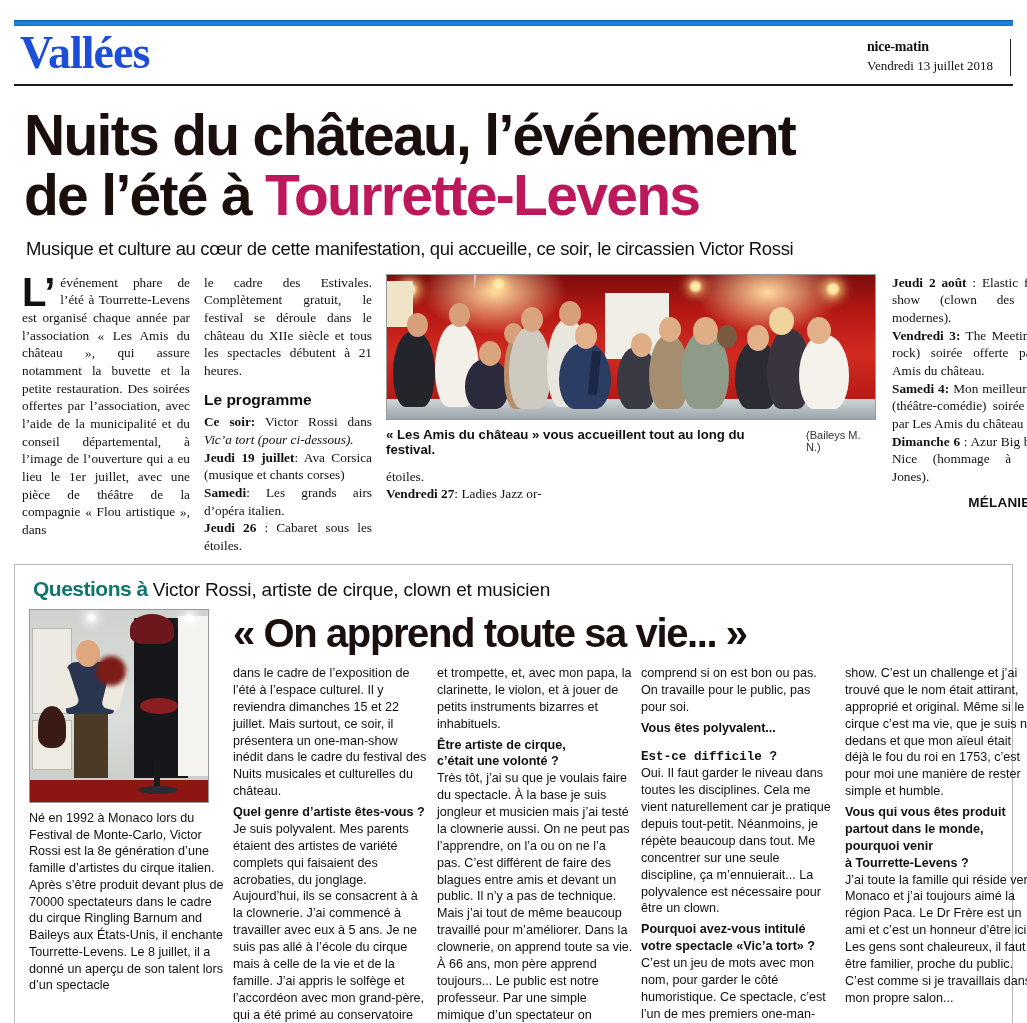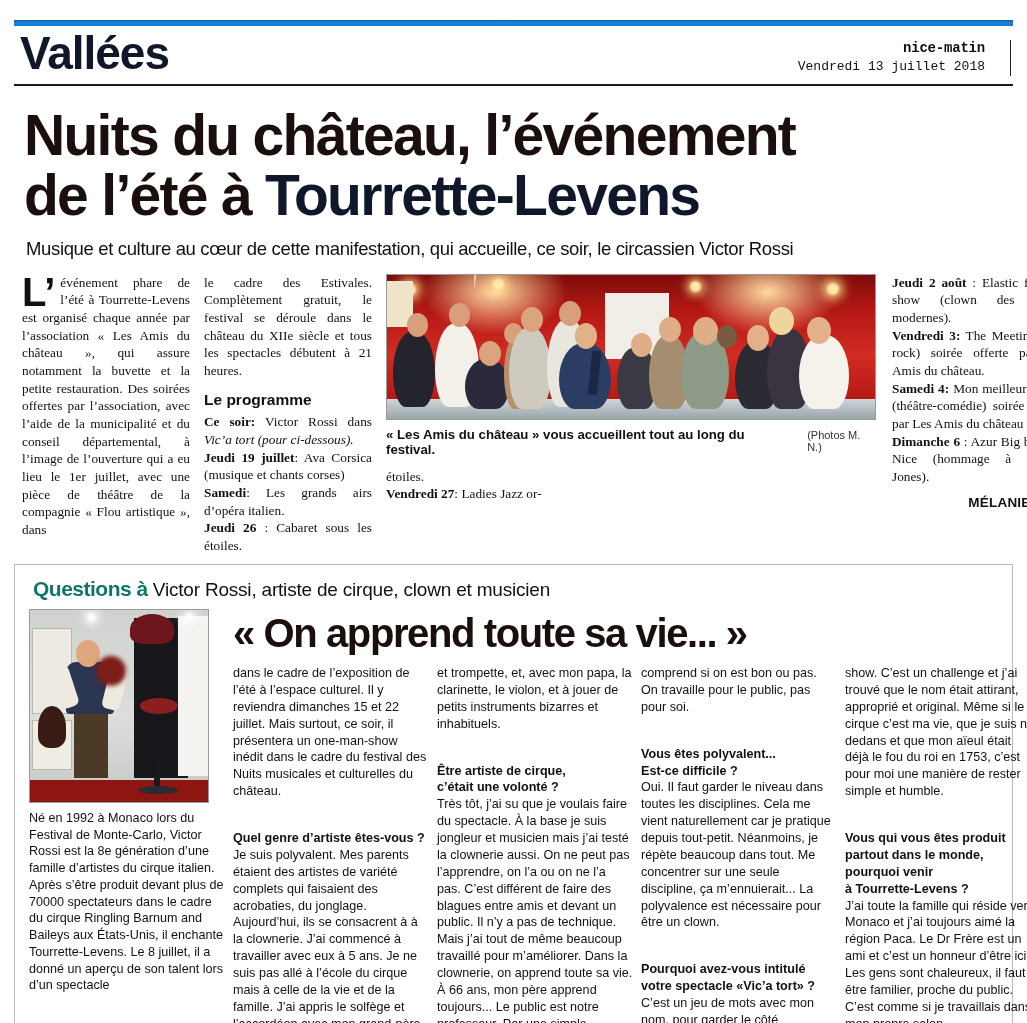--- a/index.html
+++ b/index.html
@@ -13,36 +13,36 @@
   }
   .page { position:relative; width:1027px; height:1023px; padding:0 14px; }
 
   
   .rule-top { height:6px; background:#1a7fd4; margin-top:20px;
               background:linear-gradient(180deg,#0d5fa8 0%,#1f86dd 45%,#1576c9 100%); }
   .rule-top-gap { position:absolute; left:460px; top:20px; width:8px; height:6px; background:#fff; }
   .masthead { display:flex; align-items:flex-end; justify-content:space-between;
               padding:4px 2px 6px 6px; }
   .masthead-title {
-    font-family:Liberation Sans, sans-serif;
+    font-family:Liberation Serif, serif;
     font-weight:700; font-size:46px; letter-spacing:-1px;
-    line-height:1.0; color:#0f172a;
+    line-height:1.0; color:#1d4ed8;
   }
-  .masthead-right { text-align:right; font-family:Liberation Mono, monospace;
-                    border-right:1.5px solid #222; padding-right:25px; padding-bottom:2px; }
+  .masthead-right { font-family:Liberation Serif, serif;
+                    border-right:1.5px solid #222; padding-right:17px; padding-bottom:2px; }
   .masthead-right .brand { font-weight:700; font-size:14px; letter-spacing:-0.2px; color:#111; }
   .masthead-right .date { font-size:13px; color:#111; margin-top:3px; }
   .rule-under { height:2px; background:#1a1a1a; margin-top:2px; }
 
   
   .headline { font-family:"Liberation Sans", sans-serif;
               font-weight:700; font-size:57px; line-height:0.98;
               letter-spacing:-1.7px; color:#1a0f0c; margin:22px 0 0 10px; }
   .headline .l2 { display:block; margin-top:4px; }
-  .headline .hl-blue { color:#0f172a; }
+  .headline .hl-blue { color:#be185d; }
   .standfirst { font-family:"Liberation Sans", sans-serif;
                 font-size:18.5px; color:#111; margin:14px 0 0 12px; letter-spacing:-0.35px; }
 
   
   .article { display:grid; grid-template-columns:168px 168px 492px 174px;
              gap:0 14px; margin:14px 0 0 8px; }
   .col { font-size:13.3px; line-height:1.33; text-align:justify; hyphens:auto; }
   .col p { margin:0; }
   .dropcap::first-letter {
     float:left; font-family:"Liberation Sans", sans-serif; font-weight:700;
@@ -74,21 +74,21 @@
   .q-body { display:grid; grid-template-columns:196px 196px 196px 196px 191px; gap:0 8px; }
   .q-quote { font-family:"Liberation Sans", sans-serif; font-weight:700;
              font-size:40px; letter-spacing:-1.4px; color:#1a0f0c; line-height:1;
              margin:4px 0 12px 0; }
   .photo-q { width:180px; height:194px; border:1px solid #999; overflow:hidden; position:relative;
              background:#2b2b33; }
   .q-cap { font-family:"Liberation Sans", sans-serif; font-size:12.6px; line-height:1.33;
            margin-top:7px; color:#111; }
   .qcol { font-family:"Liberation Sans", sans-serif; font-size:12.6px; line-height:1.34; color:#111; }
   .qcol p { margin:0 0 0 0; }
-  .qcol .qq { font-weight:700; margin-top:30px; }
+  .qcol .qq { font-weight:700; margin-top:4px; }
   .qcol .qa { margin-top:0; }
 
   
   .ph-bg { position:absolute; inset:0; }
   .ph-fig { position:absolute; border-radius:46% 46% 30% 30% / 55% 55% 45% 45%; }
   .ph-head { position:absolute; border-radius:50%; }
   .sp { position:absolute; border-radius:50%; filter:blur(1px); }
 </style>
 </head>
 <body>
@@ -171,21 +171,21 @@
           <div class="ph-head" style="left:360px;top:50px;width:22px;height:26px;background:#e2b089;"></div>
           <div class="ph-fig" style="left:380px;top:54px;width:44px;height:80px;background:#3a3440;"></div>
           <div class="ph-head" style="left:382px;top:32px;width:25px;height:28px;background:#efd59c;"></div>
           <div class="ph-fig" style="left:412px;top:60px;width:50px;height:74px;background:#f4f2ea;"></div>
           <div class="ph-head" style="left:420px;top:42px;width:24px;height:27px;background:#e2b089;"></div>
         </div>
       </div>
 
       <div class="photo-caption">
         <span>« Les Amis du château » vous accueillent tout au long du festival.</span>
-        <span class="photo-credit">(Photos M. N.)</span>
+        <span class="photo-credit">(Baileys M. N.)</span>
       </div>
 
       <div class="spill">
         <div class="col">
           <p>étoiles.</p>
           <p class="lineitem"><b>Vendredi 27</b><span>: Ladies Jazz or-</span></p>
         </div>
       </div>
     </div>
 
@@ -243,21 +243,21 @@
           <div class="qcol">
             <p class="qa">et trompette, et, avec mon papa, la clarinette, le violon, et à jouer de petits instruments bizarres et inhabituels.</p>
             <p class="qq">Être artiste de cirque,</p>
             <p class="qq" style="margin-top:0;">c’était une volonté ?</p>
             <p class="qa">Très tôt, j’ai su que je voulais faire du spectacle. À la base je suis jongleur et musicien mais j’ai testé la clownerie aussi. On ne peut pas l’apprendre, on l’a ou on ne l’a pas. C’est différent de faire des blagues entre amis et devant un public. Il n’y a pas de technique. Mais j’ai tout de même beaucoup travaillé pour m’améliorer. Dans la clownerie, on apprend toute sa vie. À 66 ans, mon père apprend toujours... Le public est notre professeur. Par une simple mimique d’un spectateur on</p>
           </div>
 
           <div class="qcol">
             <p class="qa">comprend si on est bon ou pas. On travaille pour le public, pas pour soi.</p>
             <p class="qq">Vous êtes polyvalent...</p>
-            <p class="qq" style="margin-top:0;">Est-ce difficile ?</p>
+            <p class="qq" style="margin-top:12px;font-family:Liberation Mono, monospace;">Est-ce difficile ?</p>
             <p class="qa">Oui. Il faut garder le niveau dans toutes les disciplines. Cela me vient naturellement car je pratique depuis tout-petit. Néanmoins, je répète beaucoup dans tout. Me concentrer sur une seule discipline, ça m’ennuierait... La polyvalence est nécessaire pour être un clown.</p>
             <p class="qq">Pourquoi avez-vous intitulé</p>
             <p class="qq" style="margin-top:0;">votre spectacle «Vic’a tort» ?</p>
             <p class="qa">C’est un jeu de mots avec mon nom, pour garder le côté humoristique. Ce spectacle, c’est l’un de mes premiers one-man-</p>
           </div>
 
           <div class="qcol">
             <p class="qa">show. C’est un challenge et j’ai trouvé que le nom était attirant, approprié et original. Même si le cirque c’est ma vie, que je suis né dedans et que mon aïeul était déjà le fou du roi en 1753, c’est pour moi une manière de rester simple et humble.</p>
             <p class="qq">Vous qui vous êtes produit</p>
             <p class="qq" style="margin-top:0;">partout dans le monde,</p>

